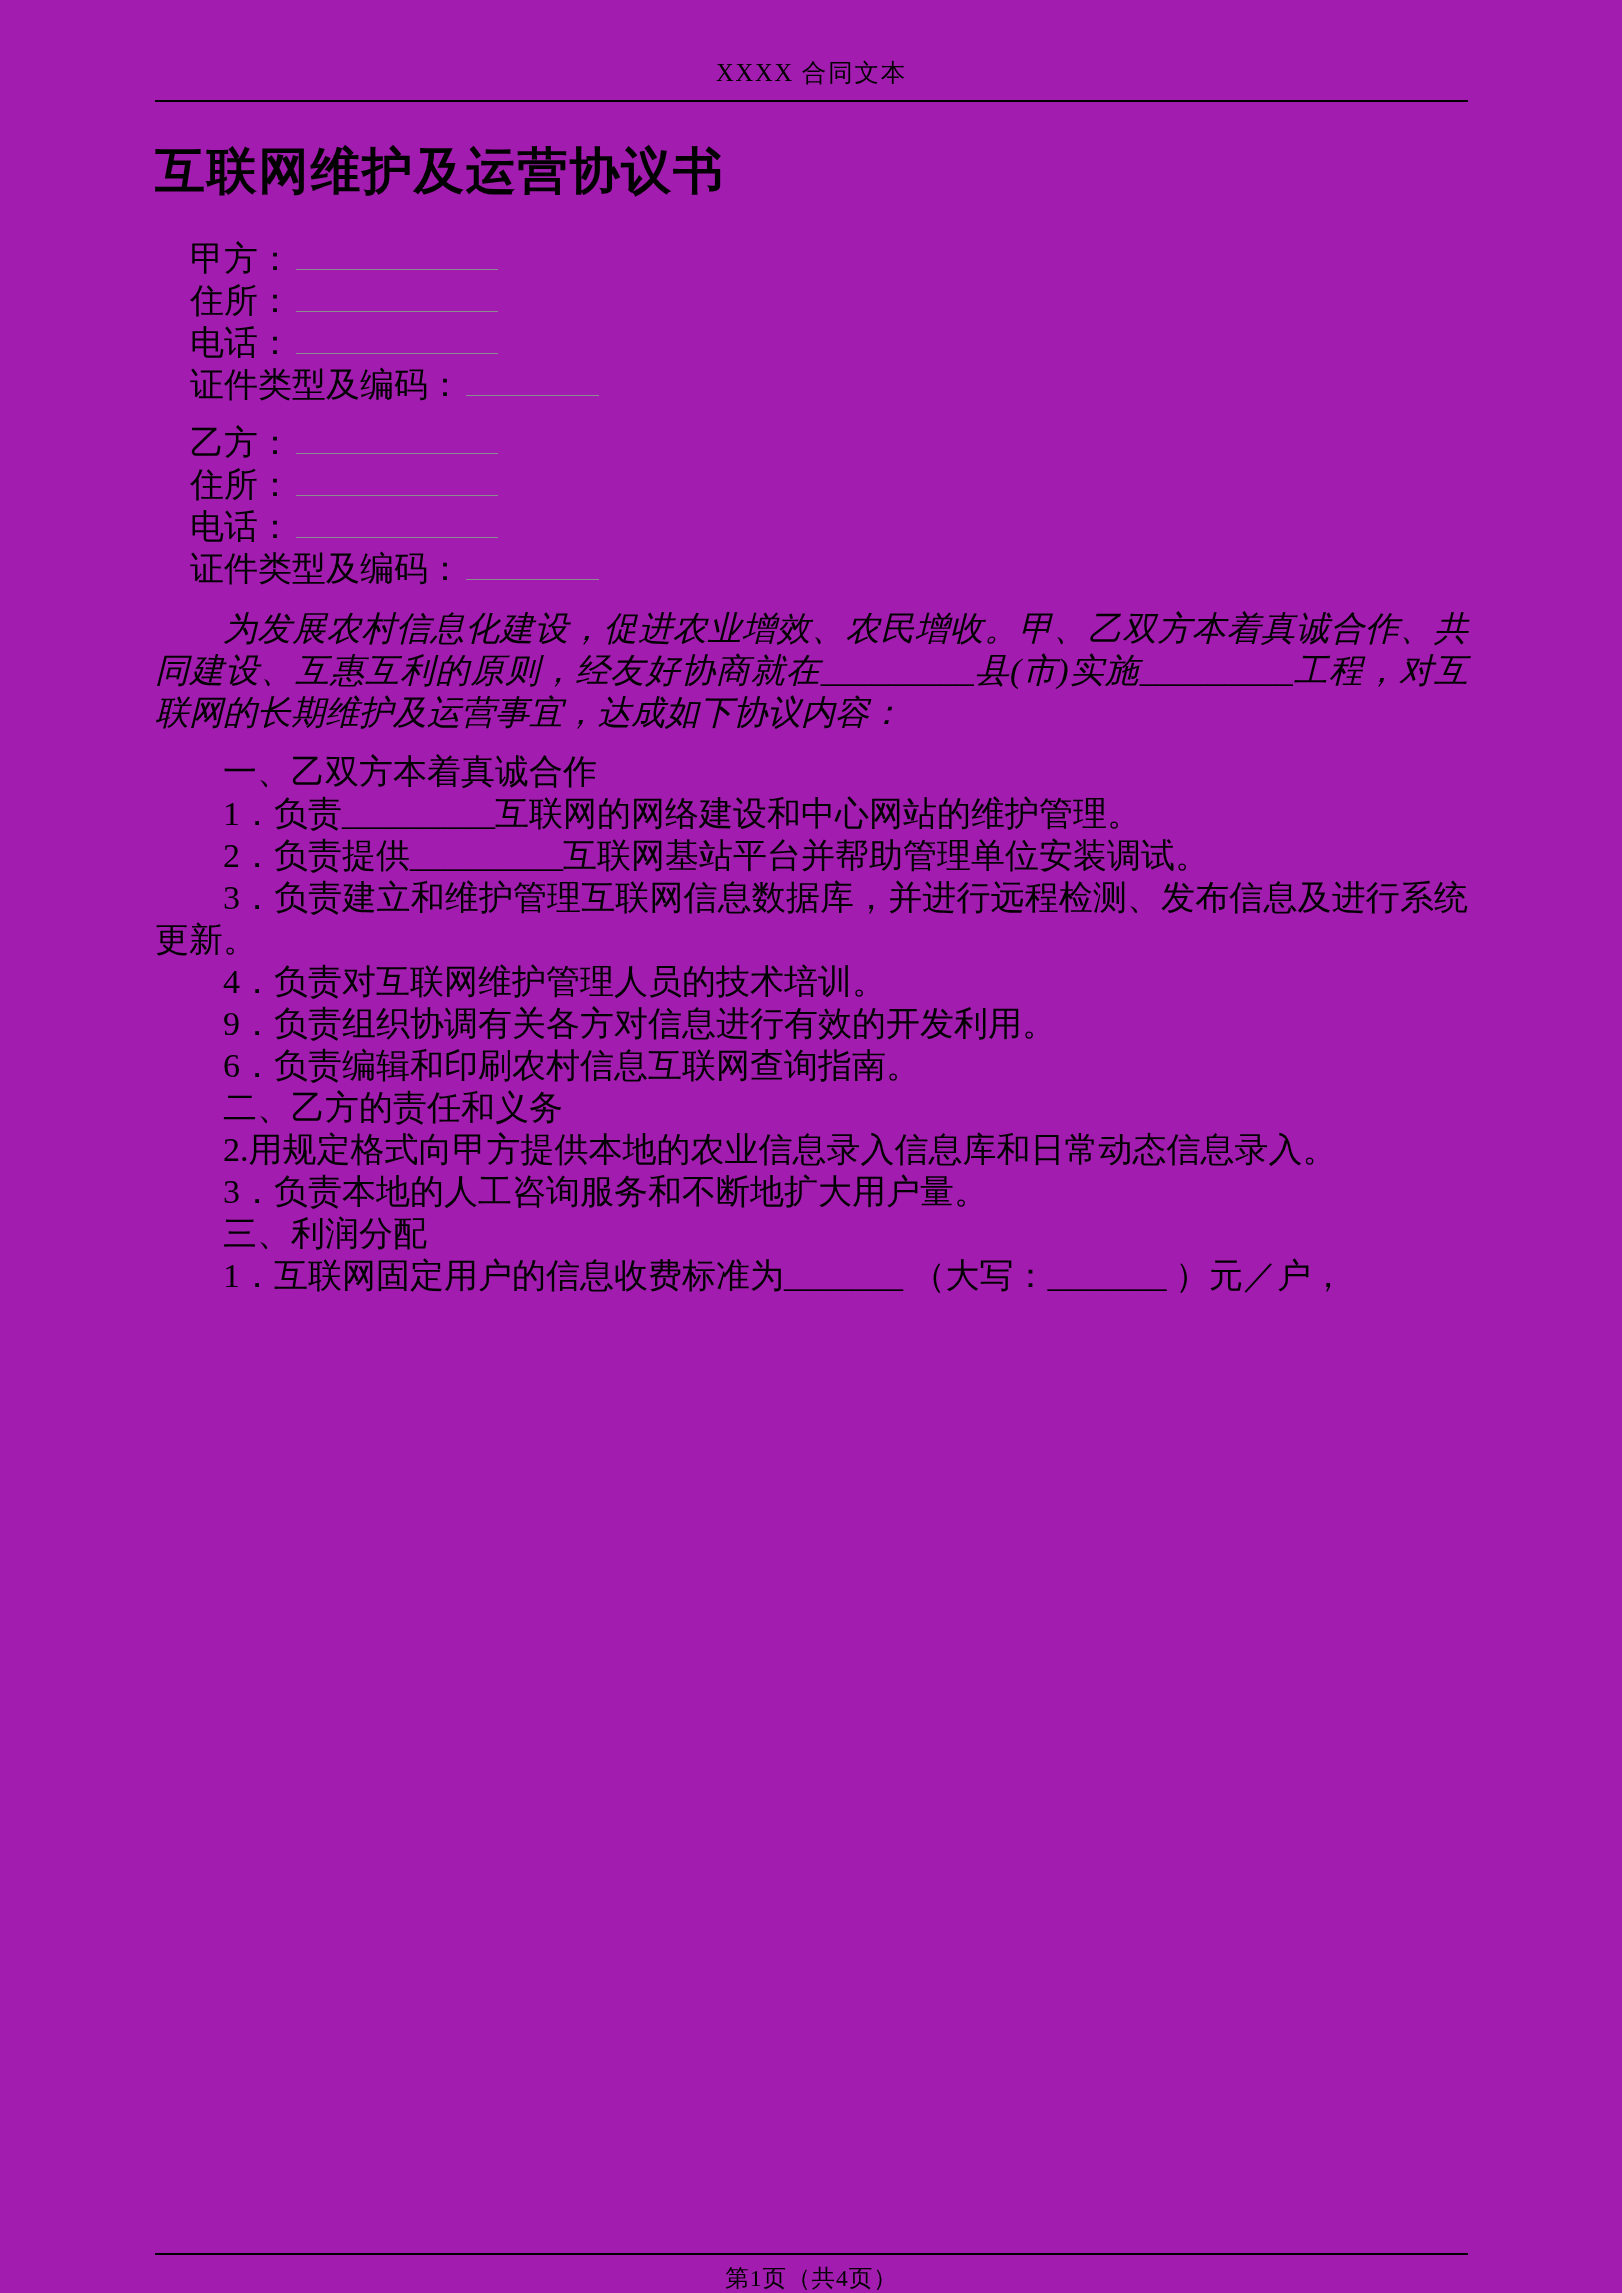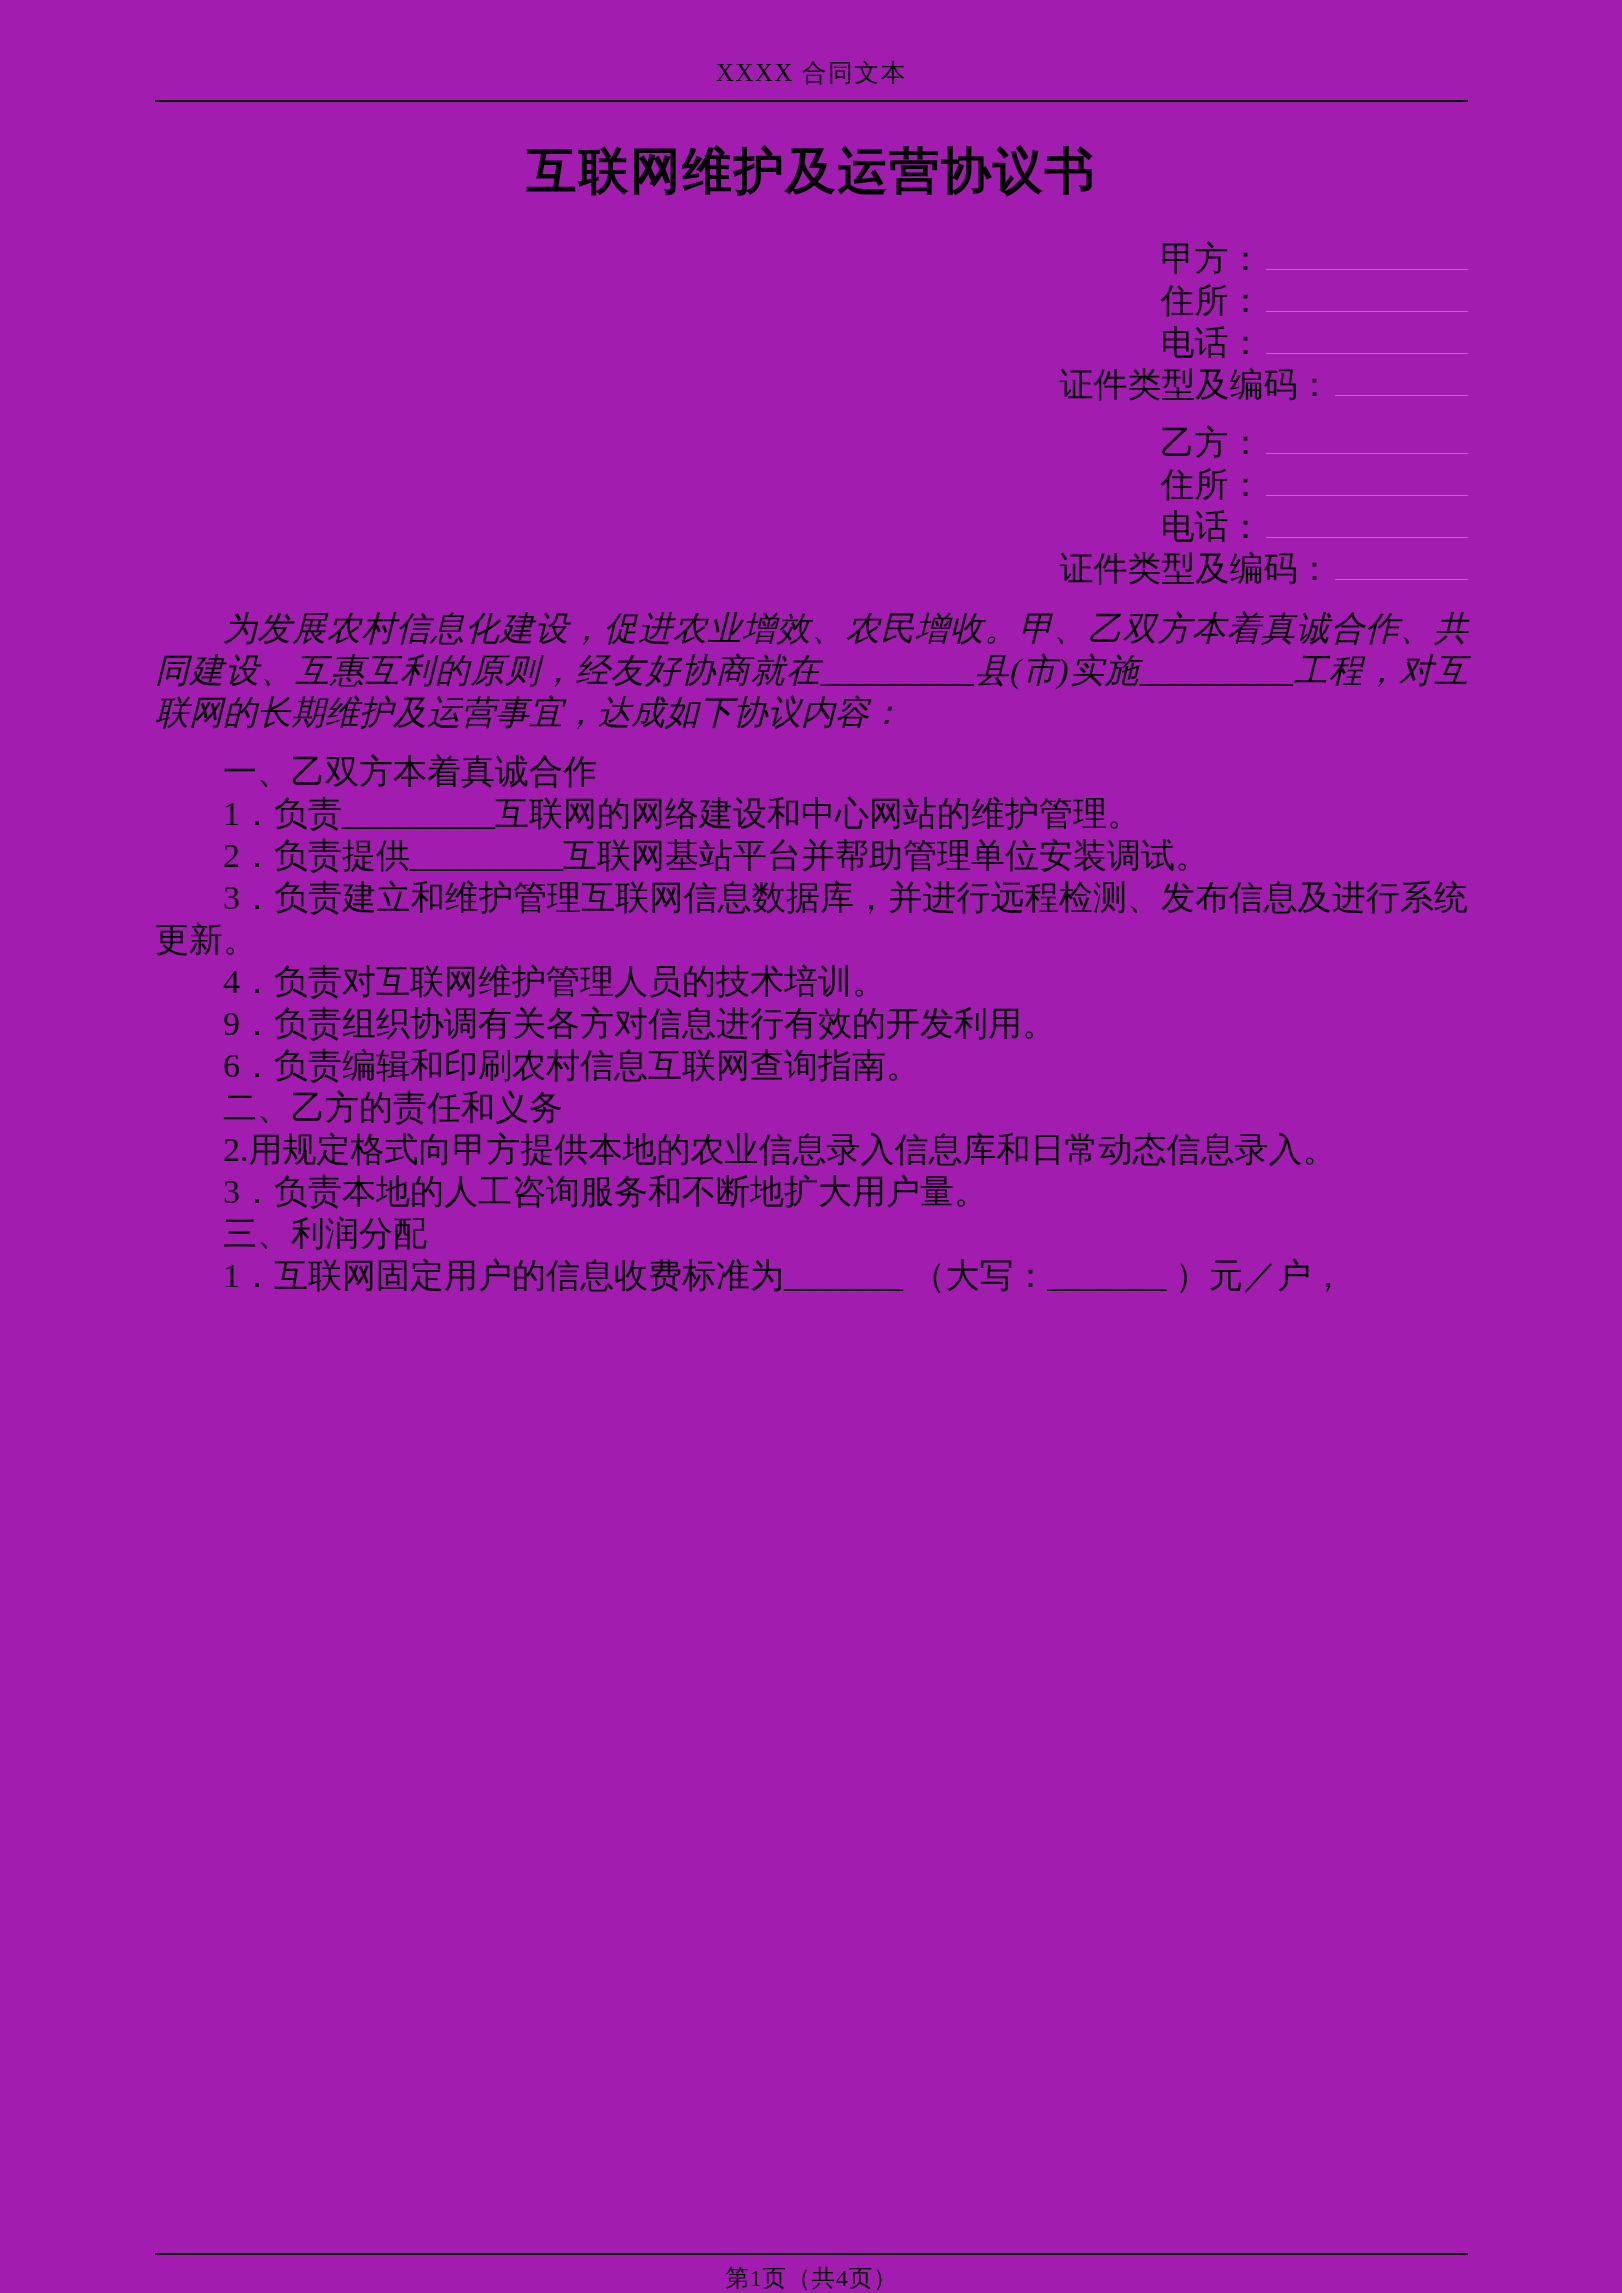--- a/index.html
+++ b/index.html
@@ -18,27 +18,26 @@
   .header-text {
     text-align: center;
     font-size: 24.5px;
     letter-spacing: 1.8px;
     padding-bottom: 11px;
   }
   .rule { border-top: 2.7px solid #000; height: 0; }
   .content { padding: 0 155px; }
   .title {
     margin: 40px 0 0 0;
-    text-align: center;
     font-size: 50px;
     line-height: 58px;
     font-weight: bold;
     letter-spacing: 1.8px;
   }
-  .fields { padding-left: 35px; text-align: right; }
+  .fields { padding-left: 35px; }
   .fields.party-a { margin-top: 38px; }
   .fields.party-b { margin-top: 16.4px; }
   .field-row {
     height: 42px;
     line-height: 42px;
     font-size: 34px;
     white-space: nowrap;
   }
   .blank {
     display: inline-block;

